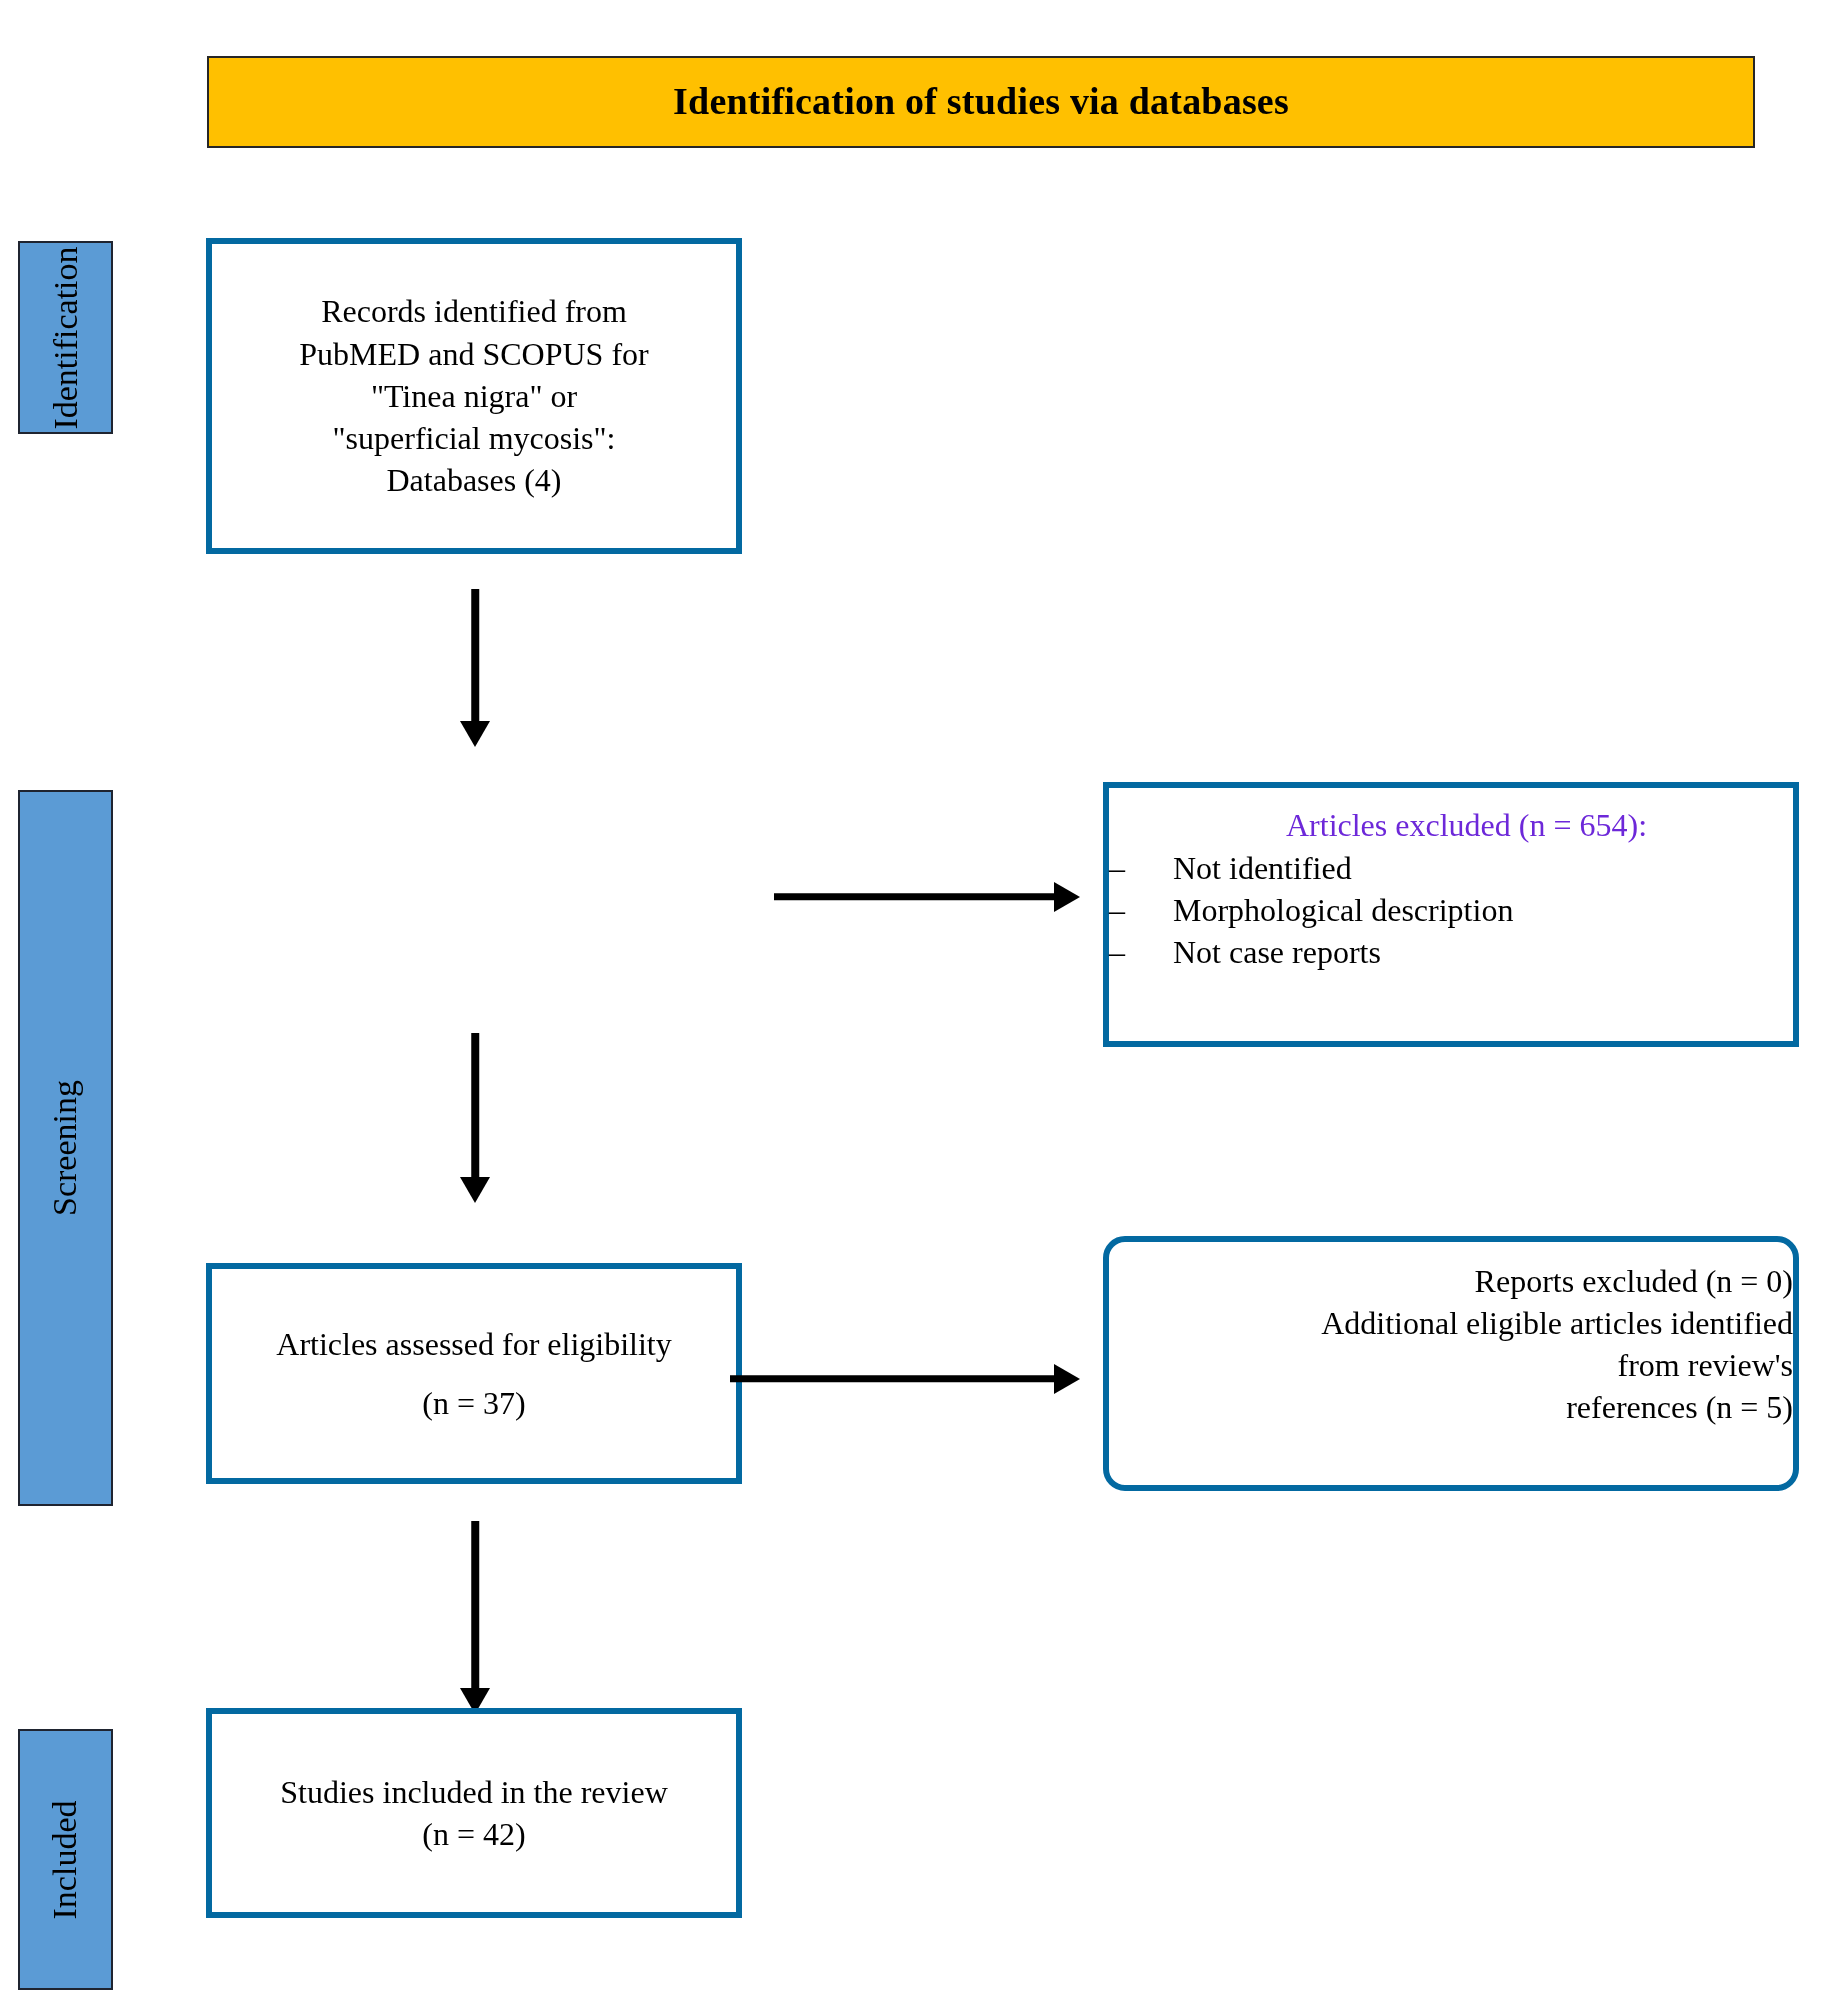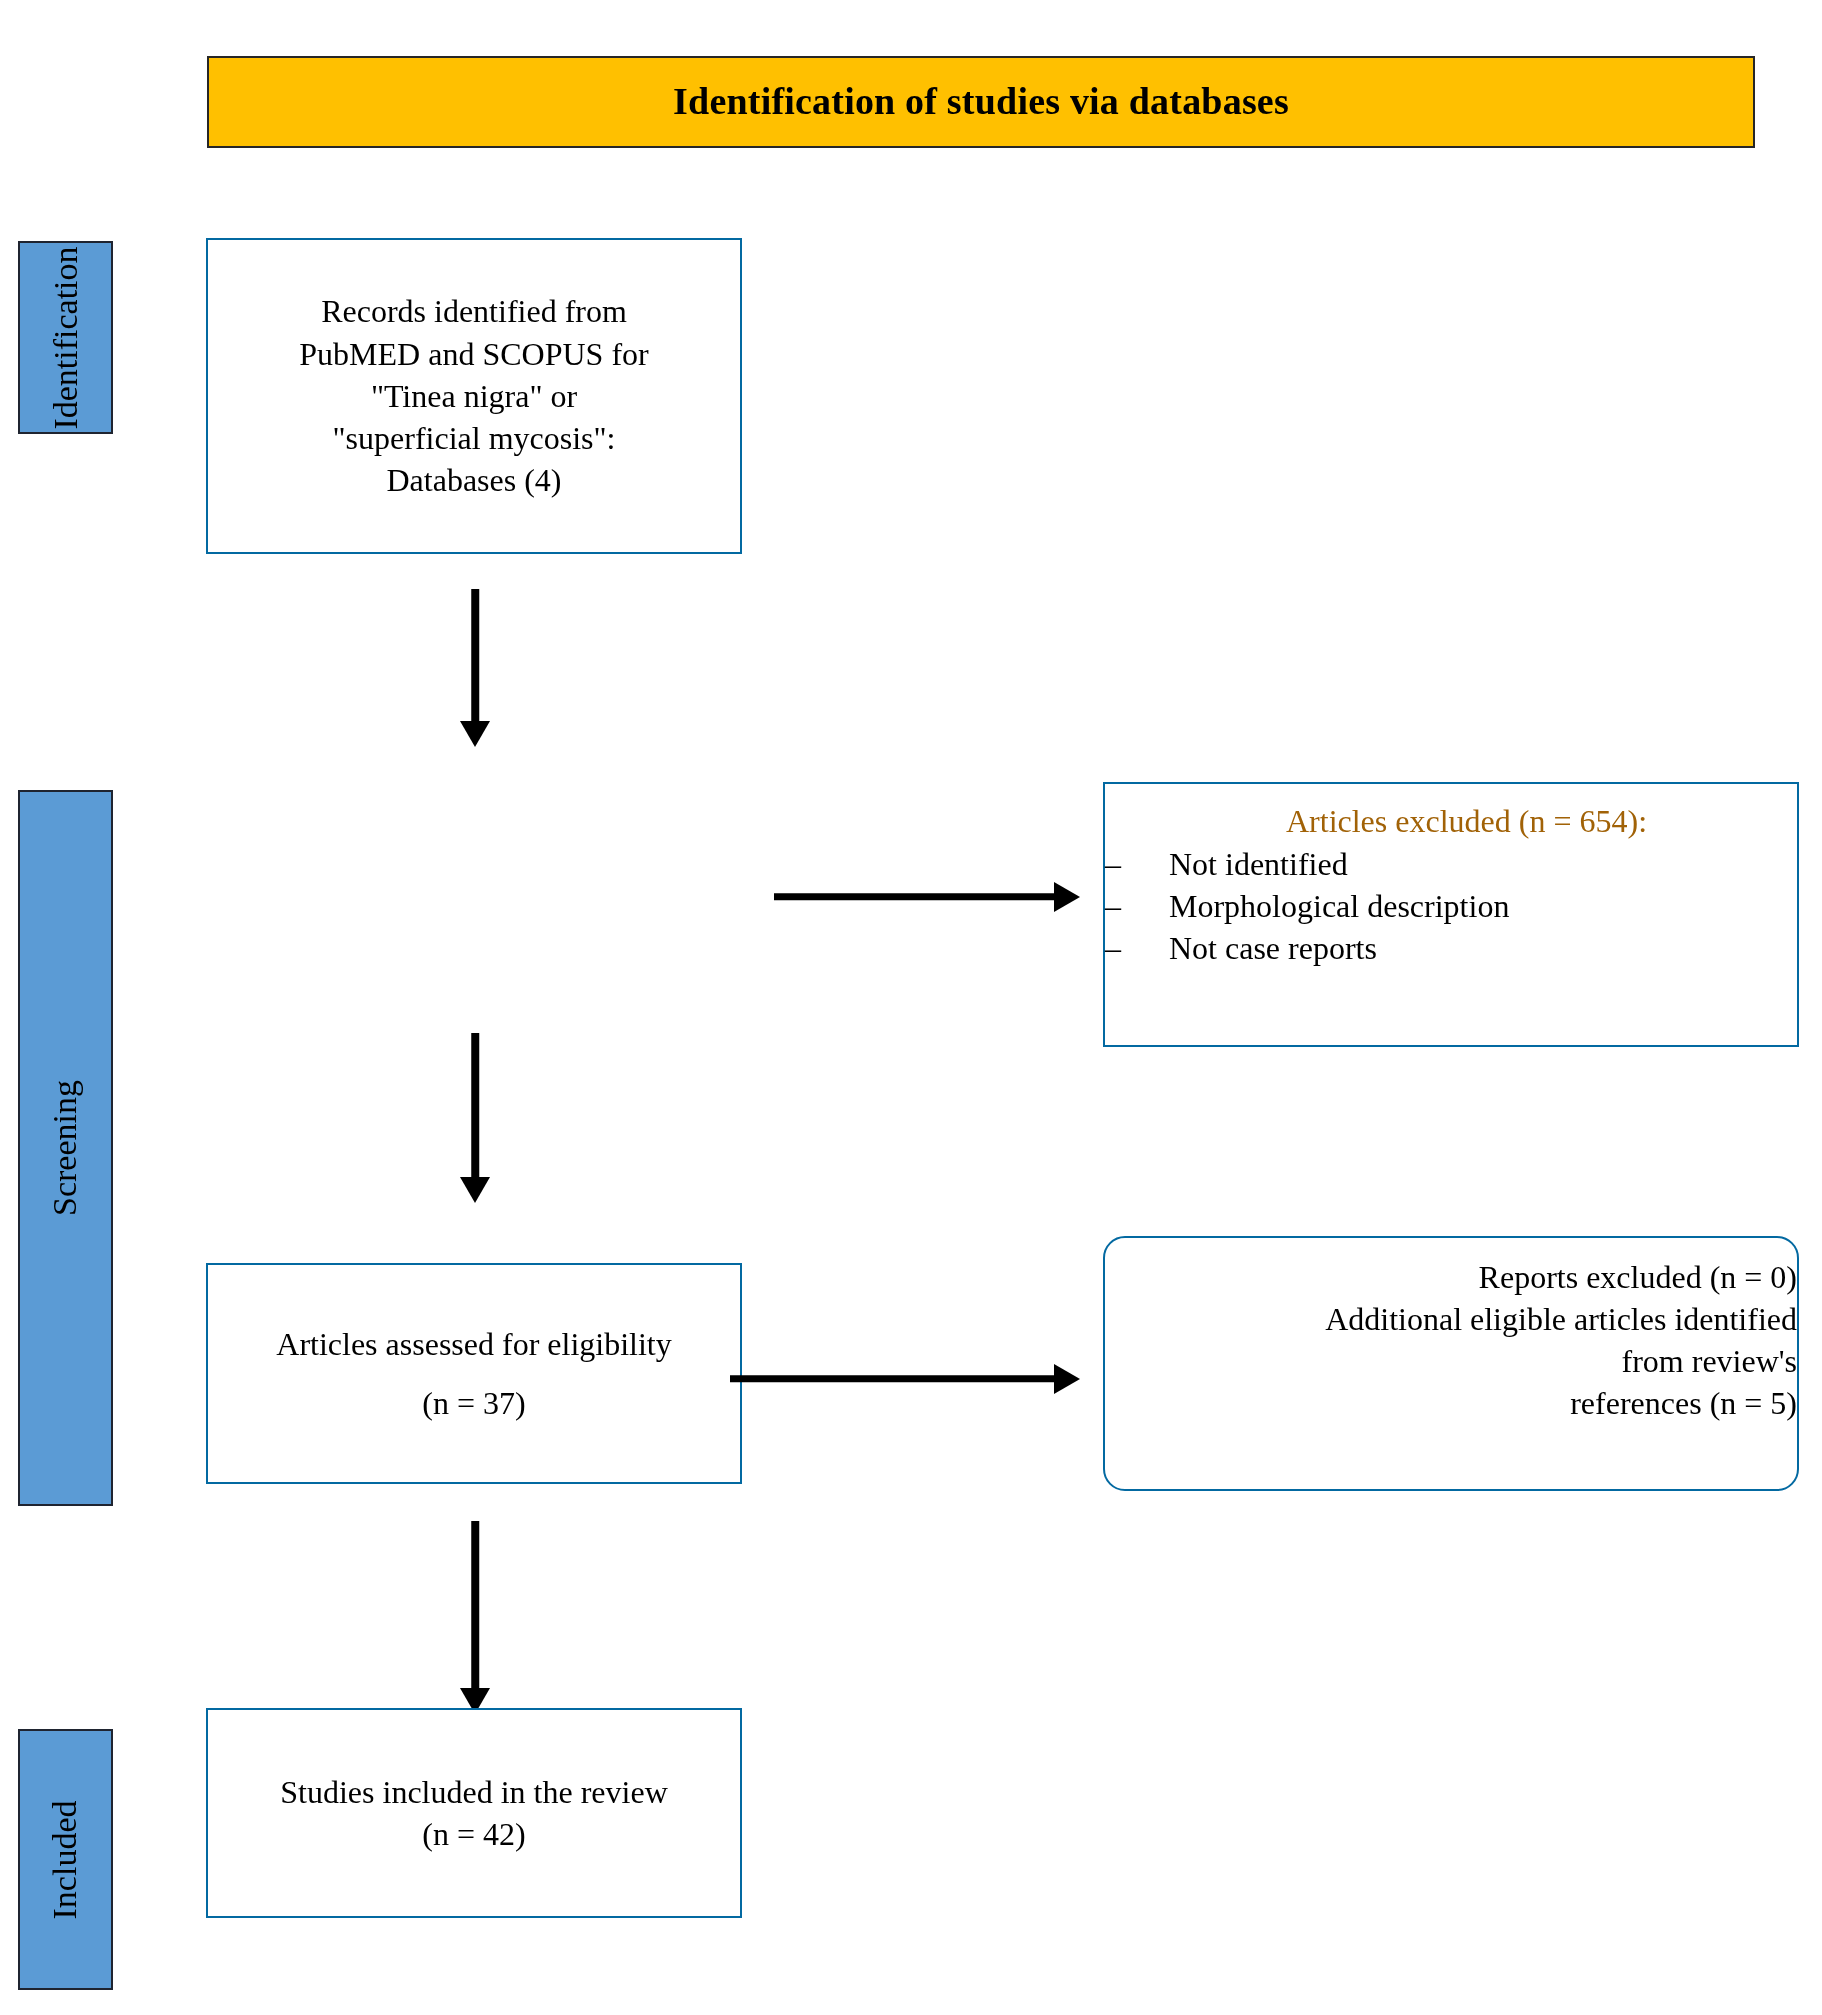--- a/index.html
+++ b/index.html
@@ -59,21 +59,21 @@
     white-space: nowrap;
     font-size: 34px;
     color: #000000;
     line-height: 1;
   }
 
   
   .box {
     position: absolute;
     background: #ffffff;
-    border: 2px solid #0369a1;
+    border: 6px solid #0369a1;
     box-sizing: border-box;
     display: flex;
     flex-direction: column;
     justify-content: center;
   }
   .box.center {
     align-items: center;
     text-align: center;
   }
   .box.leftal {
@@ -84,21 +84,21 @@
   .box-line {
     font-size: 32px;
     color: #000000;
     line-height: 1.32;
     white-space: nowrap;
   }
 
   
   .excl-title {
     font-size: 32px;
-    color: #a16207;
+    color: #6d28d9;
     line-height: 1.32;
     align-self: center;
     margin-left: 31px;
   }
   .excl-item {
     display: flex;
     align-items: baseline;
     font-size: 32px;
     color: #000;
     line-height: 1.32;

